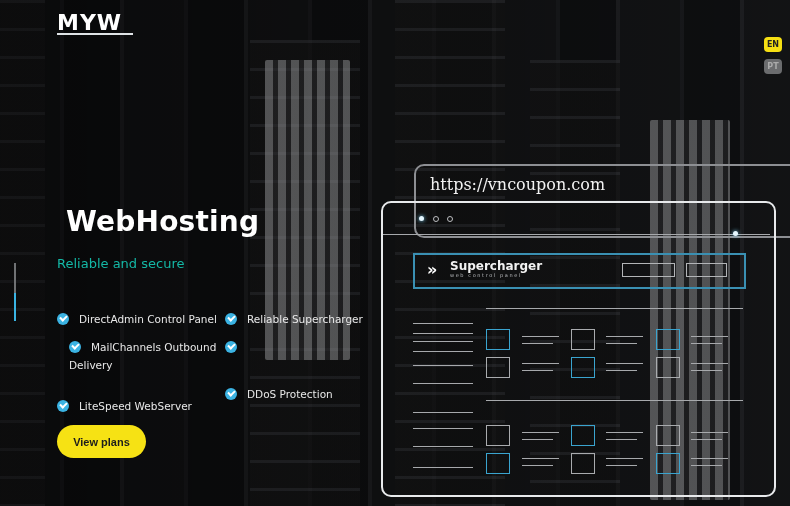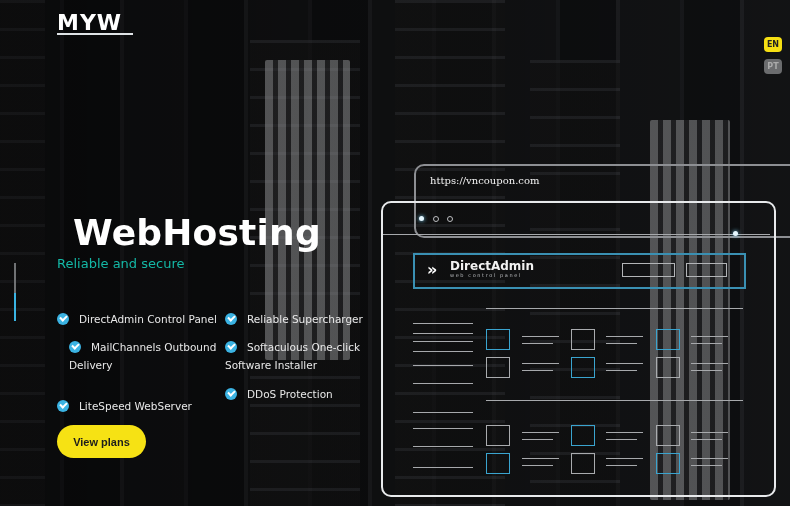--- a/index.html
+++ b/index.html
@@ -12,28 +12,28 @@
       #121315;}
   .rack{position:absolute;background:repeating-linear-gradient(180deg,#2a2b2e 0 3px,#111 3px 28px);opacity:.55;}
   .slats{position:absolute;background:repeating-linear-gradient(90deg,#8a8b8d 0 8px,#2a2a2c 8px 13px);opacity:.55;border-radius:2px;}
   .logo{position:absolute;left:57px;top:10px;font-family:"DejaVu Sans",sans-serif;font-weight:bold;font-size:22px;letter-spacing:1px;}
   .logo-line{position:absolute;left:57px;top:33px;width:76px;height:2px;background:#dfe3e6;}
   .lang{position:absolute;left:764px;width:18px;height:15px;border-radius:4px;font-size:8px;font-weight:bold;display:flex;align-items:center;justify-content:center;}
   .lang.en{top:37px;background:#f6df13;color:#222;}
   .lang.pt{top:59px;background:#6b6c6e;color:#ababab;}
   .slider{position:absolute;left:14px;top:263px;width:2px;height:58px;background:#707274;}
   .slider .active{position:absolute;left:0;bottom:0;width:2px;height:28px;background:#3ab4e3;}
-  h1{position:absolute;left:57px;top:196px;margin:16px;font-size:36px;font-weight:bold;letter-spacing:.2px;}
+  h1{position:absolute;left:57px;top:196px;margin:9px;font-size:28px;font-weight:bold;letter-spacing:.2px;}
   .sub{position:absolute;left:57px;top:256px;font-size:13px;color:#14b8a6;}
   .feat{position:absolute;font-size:10.5px;color:#e8e8e8;line-height:18px;}
   .feat .chk{display:inline-block;width:12px;height:12px;border-radius:50%;background:#3bb3e3;vertical-align:-2px;margin-right:10px;position:relative;}
   .feat .chk::after{content:"";position:absolute;left:3px;top:2px;width:5px;height:3px;border-left:2px solid #fff;border-bottom:2px solid #fff;transform:rotate(-45deg);}
   .btn{position:absolute;left:57px;top:425px;width:89px;height:33px;border-radius:17px;background:#f6e214;color:#1d1d1d;font-size:11px;font-weight:bold;border:none;display:flex;align-items:center;justify-content:center;}
   .panel-back{position:absolute;left:414px;top:164px;width:390px;height:70px;border:2px solid #8d8f93;border-radius:10px;}
-  .url{position:absolute;left:430px;top:175px;font-family:"DejaVu Serif",serif;font-size:10px;color:#f2f2f2;}
+  .url{position:absolute;left:430px;top:175px;font-family:"DejaVu Serif",serif;font-size:16px;color:#f2f2f2;}
   .panel{position:absolute;left:381px;top:201px;width:391px;height:292px;border:2px solid #e8eaec;border-radius:10px;}
   .dot{position:absolute;width:5px;height:5px;border-radius:50%;}
   .hline{position:absolute;height:1px;background:#a7a9ac;}
   .da-bar{position:absolute;left:413px;top:253px;width:329px;height:32px;border:2px solid #3a90b3;}
   .da-name{position:absolute;left:450px;top:259px;font-size:12px;font-weight:bold;color:#f2f2f2;}
   .da-sub{position:absolute;left:450px;top:272px;font-size:5px;letter-spacing:1.6px;color:#b8babd;}
   .da-icon{position:absolute;left:427px;top:260px;font-size:16px;font-weight:bold;color:#fff;}
   .box{position:absolute;width:22px;height:19px;border:1.5px solid #a9abae;}
   .box.blue{border-color:#3aa4cf;}
 </style>
@@ -65,21 +65,21 @@
 <div class="feat" style="left:57px;top:310px;width:165px;">
   <span class="chk"></span><span>DirectAdmin Control Panel</span>
 </div>
 <div class="feat" style="left:225px;top:310px;width:165px;">
   <span class="chk"></span><span>Reliable Supercharger</span>
 </div>
 <div class="feat" style="left:69px;top:338px;width:150px;">
   <span class="chk"></span><span>MailChannels Outbound Delivery</span>
 </div>
 <div class="feat" style="left:225px;top:338px;width:135px;">
-  <span class="chk"></span><span>Softaculous One-click Software Installer</span>
+  <span class="chk"></span>
 </div>
 <div class="feat" style="left:57px;top:397px;width:165px;">
   <span class="chk"></span><span>LiteSpeed WebServer</span>
 </div>
 <div class="feat" style="left:225px;top:385px;width:165px;">
   <span class="chk"></span><span>DDoS Protection</span>
 </div>
 
 <button class="btn">View plans</button>
 
@@ -88,21 +88,21 @@
 
 <div class="panel"></div>
 <div class="dot" style="left:419px;top:216px;background:#e6f7ff;box-shadow:0 0 4px #7fd8ff;"></div>
 <div class="dot" style="left:433px;top:216px;border:1.5px solid #bcbec1;width:4px;height:4px;"></div>
 <div class="dot" style="left:447px;top:216px;border:1.5px solid #bcbec1;width:4px;height:4px;"></div>
 <div class="hline" style="left:383px;top:234px;width:387px;"></div>
 <div class="dot" style="left:733px;top:231px;background:#e6f7ff;box-shadow:0 0 4px #7fd8ff;"></div>
 
 <div class="da-bar"></div>
 <div class="da-icon">»</div>
-<div class="da-name">DirectAdmin</div>
+<div class="da-name">Supercharger</div>
 <div class="da-sub">web control panel</div>
 <div style="position:absolute;left:622px;top:263px;width:51px;height:12px;border:1.5px solid #b3b5b8;"></div>
 <div style="position:absolute;left:686px;top:263px;width:39px;height:12px;border:1.5px solid #b3b5b8;"></div>
 
 <div class="hline" style="left:486px;top:308px;width:257px;"></div>
 <div class="hline" style="left:486px;top:400px;width:257px;"></div>
 
 <div class="box blue" style="left:486px;top:329px;"></div>
 <div class="box" style="left:571px;top:329px;"></div>
 <div class="box blue" style="left:656px;top:329px;"></div>

